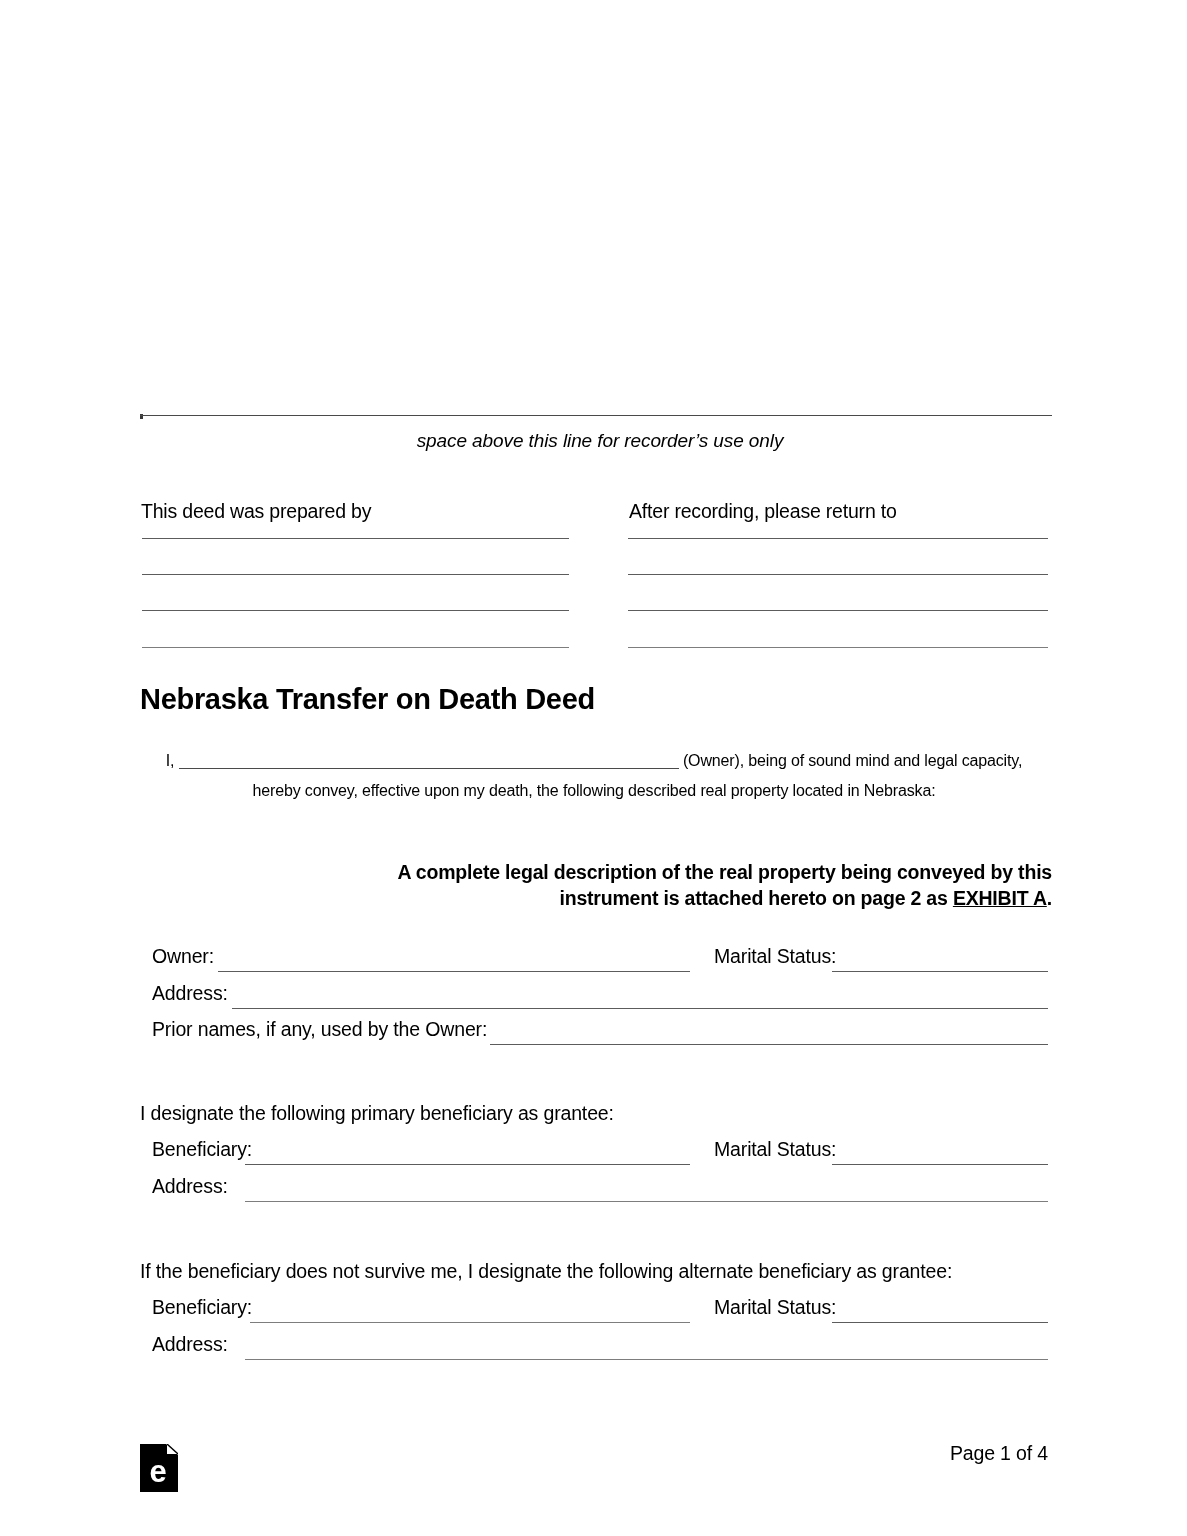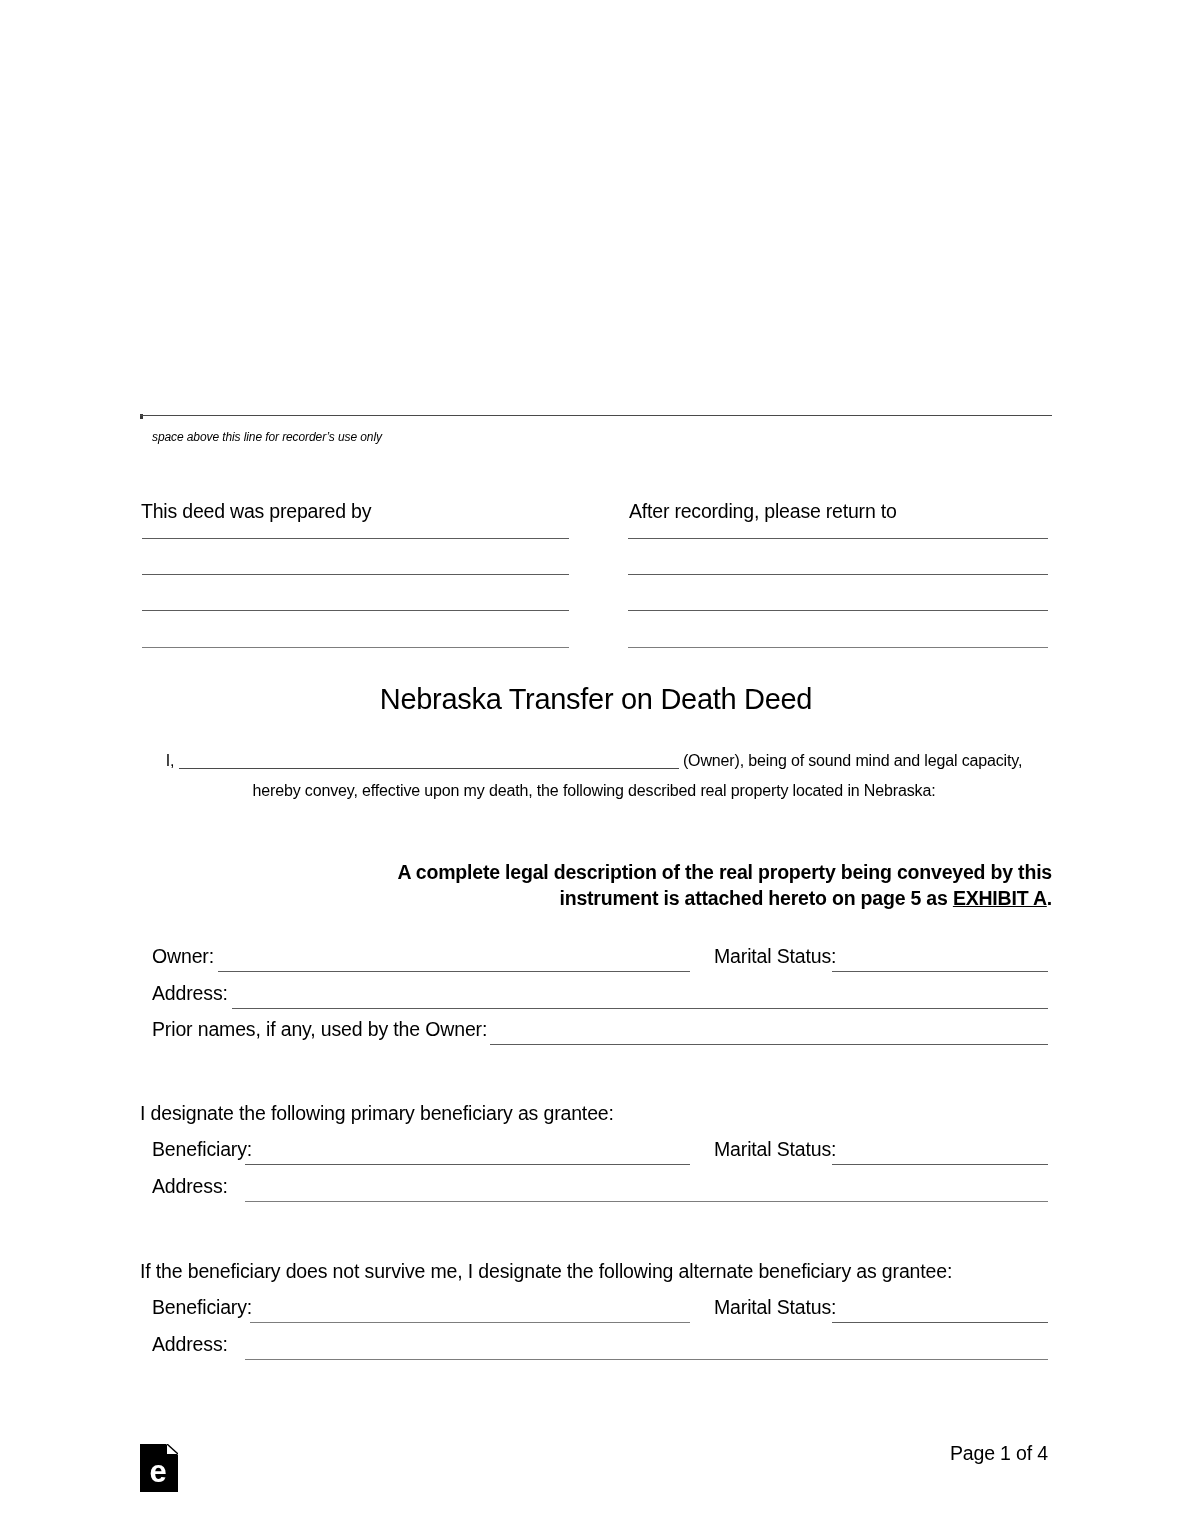--- a/index.html
+++ b/index.html
@@ -46,25 +46,26 @@
   .recorder-tick {
     position: absolute;
     left: 0;
     top: 0px;
     width: 3px;
     height: 5px;
     background: #3a3a3a;
   }
   .recorder-caption {
     position: absolute;
-    left: 12px;
+    left: 4px;
     top: 430px;
     width: 912px;
+    text-align: center;
     font-style: italic;
-    font-size: 12px;
+    font-size: 19px;
     letter-spacing: -0.1px;
   }
 
   
   .col-head {
     position: absolute;
     top: 477px;
     font-size: 19.5px;
     letter-spacing: -0.2px;
     margin-top: 23px;
@@ -78,23 +79,22 @@
     border-top: 1.6px solid #5c5c5c;
   }
   .fill-line.soft { border-top-color: #7d7d7d; }
 
   
   .doc-title {
     position: absolute;
     left: 0;
     top: 683px;
     width: 912px;
-    text-align: center;
     font-size: 29px;
-    font-weight: normal;
+    font-weight: bold;
     letter-spacing: -0.3px;
   }
 
   
   .body-para {
     position: absolute;
     left: 0;
     top: 746px;
     width: 908px;
     font-size: 16px;
@@ -185,21 +185,21 @@
     <div class="doc-title">Nebraska Transfer on Death Deed</div>
 
     <div class="body-para">
       <span>I,</span>
       <span class="inline-blank owner-blank"></span>
       <span>(Owner), being of sound mind and legal capacity, hereby convey, effective upon my death, the following described real property located in Nebraska:</span>
     </div>
 
     <div class="notice">
       <span>A complete legal description of the real property being conveyed by this</span><br>
-      <span>instrument is attached hereto on page 5 as </span><u>EXHIBIT A</u><span>.</span>
+      <span>instrument is attached hereto on page 2 as </span><u>EXHIBIT A</u><span>.</span>
     </div>
 
     <div class="field-label" style="left:0px; top:945px;">Owner:</div>
     <div class="fill-line" style="left:78px; top:971px; width:472px;"></div>
 
     <div class="field-label" style="left:562px; top:945px;">Marital Status:</div>
     <div class="fill-line" style="left:692px; top:971px; width:216px;"></div>
 
     <div class="field-label" style="left:0px; top:982px;">Address:</div>
     <div class="fill-line" style="left:92px; top:1008px; width:816px;"></div>

